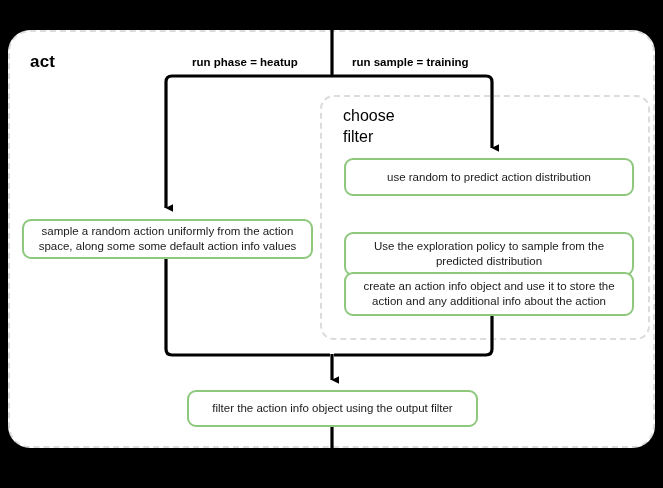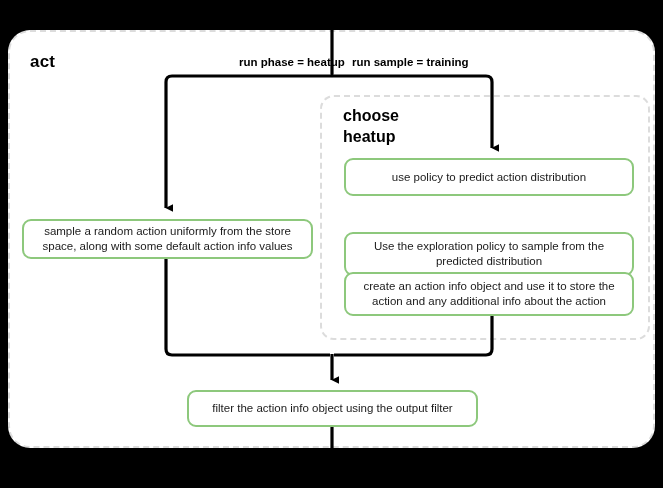--- a/index.html
+++ b/index.html
@@ -51,21 +51,21 @@
     border: 2px dashed #dcdcdc;
     border-radius: 14px;
     box-sizing: border-box;
   }
 
   #choose-label {
     position: absolute;
     left: 343px;
     top: 105px;
     font-size: 16px;
-    font-weight: bold;
+    font-weight: normal;
     color: #000000;
     line-height: 21px;
     width: 110px;
   }
 
   
   .gbox {
     position: absolute;
     box-sizing: border-box;
     background: #ffffff;
@@ -88,21 +88,21 @@
   #box-filter        { left: 187px; top: 390px; width: 291px; height: 37px; }
 
   
   .edge-label {
     position: absolute;
     font-size: 11.5px;
     font-weight: bold;
     color: #000000;
     white-space: nowrap;
   }
-  #label-heatup   { left: 192px; top: 56px; margin-left: 47px; }
+  #label-heatup   { left: 192px; top: 56px; }
   #label-training { left: 352px; top: 56px; }
 
   
   #flow-svg {
     position: absolute;
     left: 0;
     top: 0;
     width: 663px;
     height: 488px;
     pointer-events: none;
@@ -136,29 +136,29 @@
 
     <path d="M 332 354 L 332 380" stroke="#000000" stroke-width="3.2" fill="none" marker-end="url(#arrowhead)"></path>
 
     <path d="M 332 427 L 332 488" stroke="#000000" stroke-width="3.2" fill="none"></path>
   </svg>
 
   <div id="act-label">act</div>
 
   <div id="choose-label">
     <div>choose</div>
-    <div>heatup</div>
+    <div>filter</div>
   </div>
 
   <div class="edge-label" id="label-heatup">run phase = heatup</div>
   <div class="edge-label" id="label-training">run sample = training</div>
 
-  <div class="gbox" id="box-use-network">use policy to predict action distribution</div>
+  <div class="gbox" id="box-use-network">use random to predict action distribution</div>
 
   <div class="gbox" id="box-exploration">Use the exploration policy to sample from the predicted distribution</div>
 
   <div class="gbox" id="box-create-info">create an action info object and use it to store the action and any additional info about the action</div>
 
-  <div class="gbox" id="box-sample-random">sample a random action uniformly from the store space, along with some default action info values</div>
+  <div class="gbox" id="box-sample-random">sample a random action uniformly from the action space, along some some default action info values</div>
 
   <div class="gbox" id="box-filter">filter the action info object using the output filter</div>
 
 </div>
 
 </body></html>

